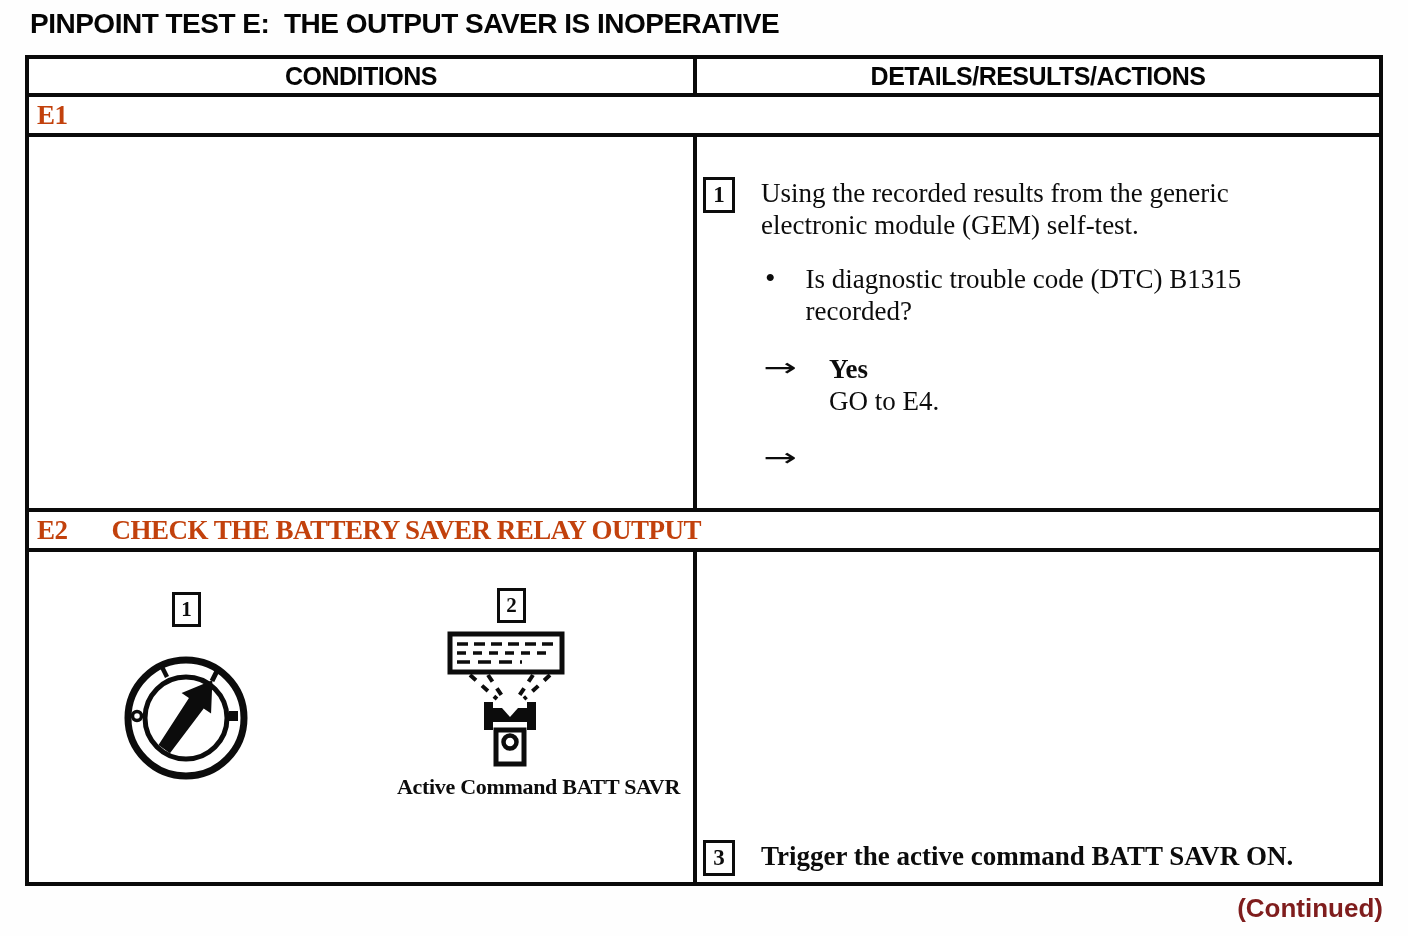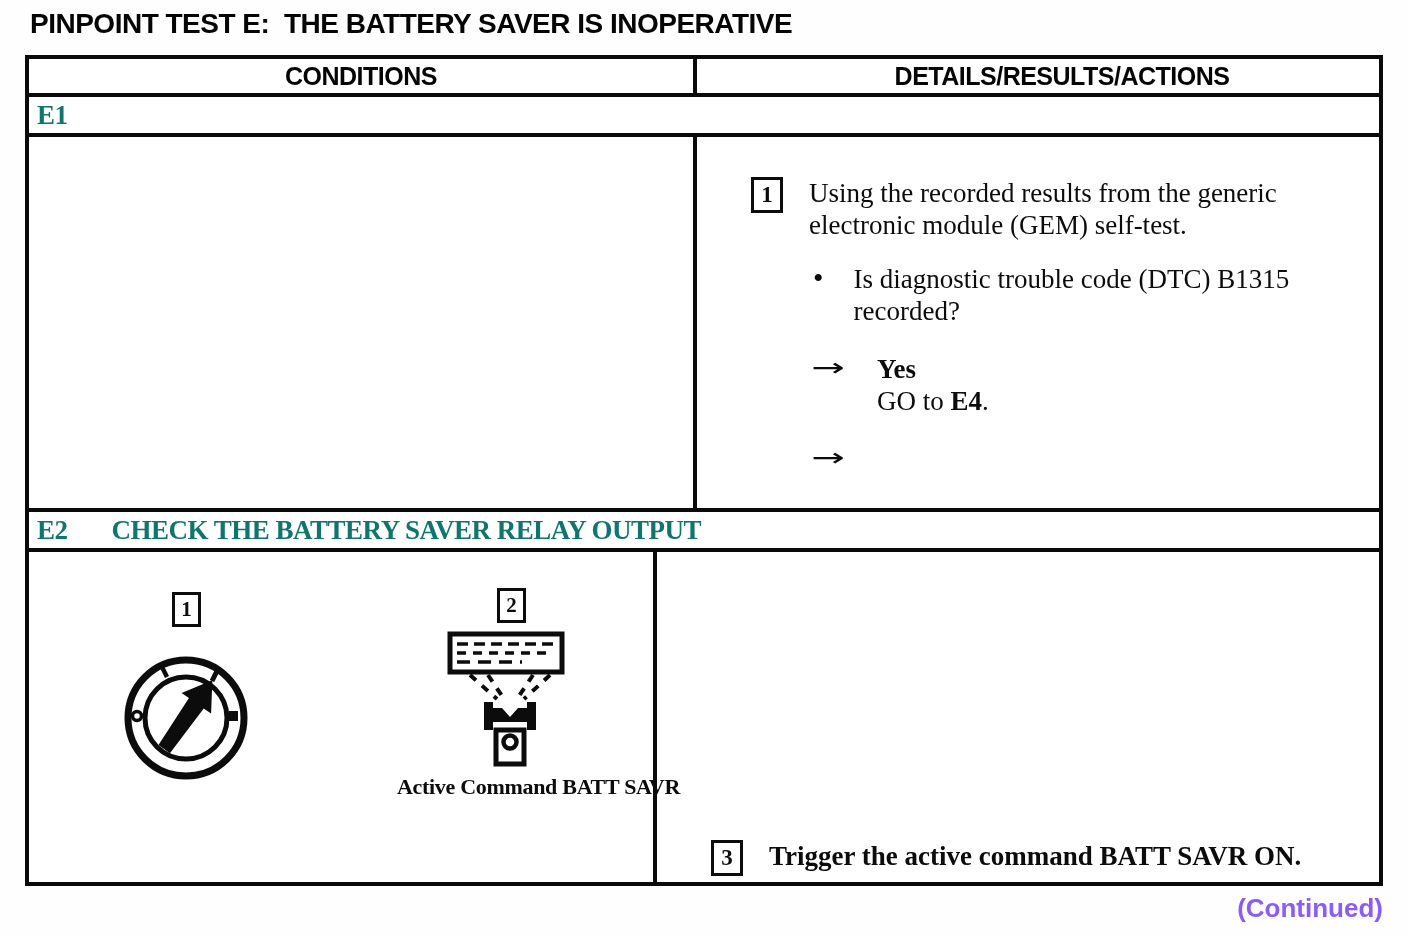--- a/index.html
+++ b/index.html
@@ -14,30 +14,30 @@
     font-size:28px; letter-spacing:-0.5px; white-space:pre; color:#050505;
   }
   .pinpoint-table{
     position:absolute; left:25px; top:55px; width:1358px; height:831px;
     border:4px solid #0a0a0a; display:flex; flex-direction:column; background:#fff;
   }
   .row{ display:flex; }
   .header-row{ height:38px; border-bottom:4px solid #0a0a0a; }
   .cell{ position:relative; }
   .cell.left{ width:668px; border-right:4px solid #0a0a0a; }
-  .cell.right{ flex:1;margin-left:48px; }
+  .cell.right{ flex:1; }
   .head-label{
     display:flex; align-items:center; justify-content:center; height:100%;
     font-family:"Liberation Sans", sans-serif; font-weight:bold; font-size:25px;
     letter-spacing:-0.5px; color:#050505;
   }
   .band{
     height:40px; border-bottom:4px solid #0a0a0a;
     display:flex; align-items:center; padding-left:8px;
-    font-weight:bold; font-size:27px; letter-spacing:-0.5px; color:#0f766e;
+    font-weight:bold; font-size:27px; letter-spacing:-0.5px; color:#c2410c;
   }
   .band .band-title{ margin-left:44px; }
   .e1-row{ height:375px; border-bottom:4px solid #0a0a0a; }
   .e2-band{ }
   .e2-row{ flex:1; }
   
   .details-cell{ padding:40px 10px 0 6px; font-size:27px; }
   .step-row{ display:flex; align-items:flex-start; }
   .num-box{
     flex:0 0 auto; width:32px; height:36px; border:3px solid #0c0c0c;
@@ -49,52 +49,52 @@
   .bullet-glyph{ font-size:30px; line-height:30px; margin-right:30px; }
   .bullet-text{ width:505px; line-height:32px; }
   .answer-row{ display:flex; margin:26px 0 0 60px; }
   .arrow-glyph{
     display:inline-block; width:38px; font-size:25px; line-height:30px;
     transform:scaleX(1.6); transform-origin:left center; margin-right:28px;
     font-family:"DejaVu Sans", sans-serif;
   }
   .answer-label{ font-weight:bold; line-height:32px; }
   .answer-action{ line-height:32px; }
-  .answer-action b{ font-weight:bold;text-align:center; }
+  .answer-action b{ font-weight:normal;text-align:center; }
   
   .fig-cell{ position:relative; }
   .callout-box{
     position:absolute; width:29px; height:35px; border:3px solid #0c0c0c;
     display:flex; align-items:center; justify-content:center;
     font-weight:bold; font-size:21px; background:#fff;
   }
   .callout-ignition{ left:143px; top:40px; }
   .callout-scantool{ left:468px; top:36px; }
   .dial-svg{ position:absolute; left:91px; top:100px; }
   .tool-svg{ position:absolute; left:411px; top:77px; }
   .fig-caption{
     position:absolute; left:311px; top:222px; width:340px; text-align:right;
     font-weight:bold; font-size:22px; letter-spacing:-0.3px;
   }
   
   .e2-details{ display:flex; flex-direction:column; justify-content:flex-end; padding:0 10px 6px 6px; font-size:27px; }
   .e2-details .step-text{ width:600px; font-weight:bold; }
   .continued{
     position:absolute; right:25px; top:893px;
-    font-family:"Liberation Sans", sans-serif; font-weight:bold; font-size:26px; color:#8b5cf6;text-align:center;
+    font-family:"Liberation Sans", sans-serif; font-weight:bold; font-size:26px; color:#7f1d1d;text-align:center;
   }
   svg .ink{ stroke:#0c0c0c; fill:none; }
   svg .fill-ink{ fill:#0c0c0c; stroke:none; }
 </style>
 </head>
 <body>
 
 <div class="page">
 
-  <h1 class="doc-title">PINPOINT TEST E:  THE BATTERY SAVER IS INOPERATIVE</h1>
+  <h1 class="doc-title">PINPOINT TEST E:  THE OUTPUT SAVER IS INOPERATIVE</h1>
 
   <div class="pinpoint-table">
 
     <div class="row header-row">
       <div class="cell left">
         <div class="head-label">CONDITIONS</div>
       </div>
       <div class="cell right">
         <div class="head-label">DETAILS/RESULTS/ACTIONS</div>
       </div>

